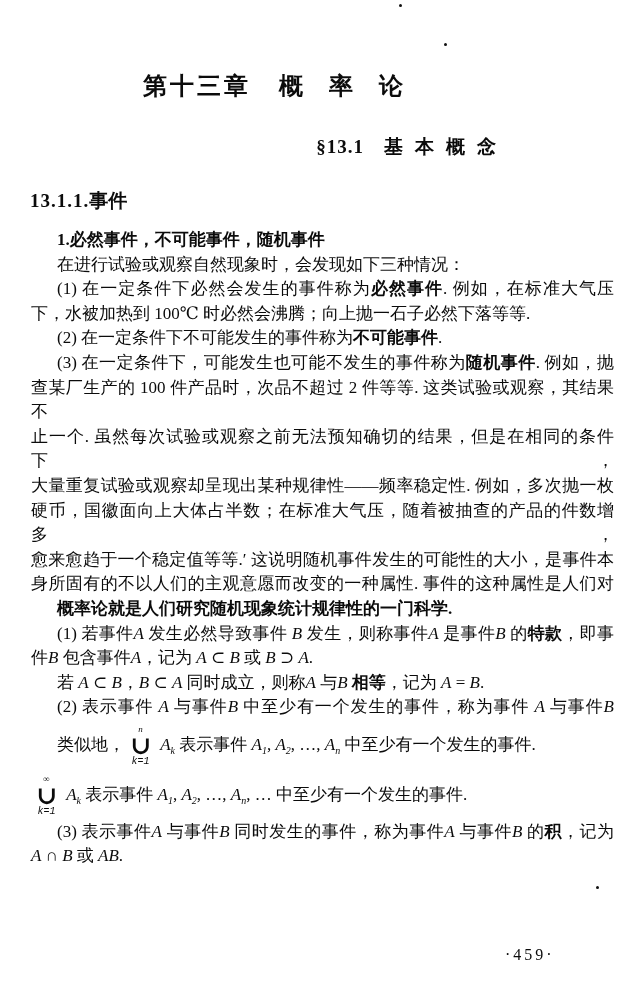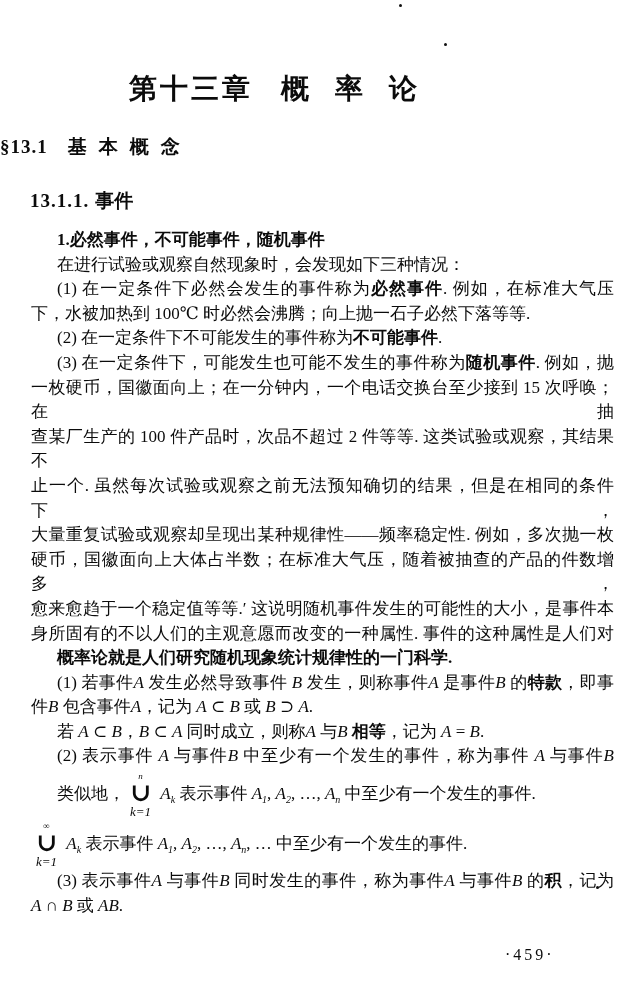--- a/index.html
+++ b/index.html
@@ -4,43 +4,43 @@
 <style>
   html,body{margin:0;padding:0;}
   body{
     width:640px;height:988px;background:#ffffff;color:#0b0b0b;
     font-family:"Liberation Serif","DejaVu Serif",serif;
     position:relative;overflow:hidden;
   }
   .page{position:absolute;inset:0;}
   
   .chapter{position:absolute;top:70px;left:0;width:572px;text-align:center;
-    font-weight:bold;font-size:28px;white-space:nowrap;}
+    font-weight:bold;font-size:24px;white-space:nowrap;}
   .chapter .num{letter-spacing:3px;}
   .chapter .ttl{margin-left:28px;letter-spacing:26px;}
-  .section{position:absolute;top:134px;left:0;width:508px;text-align:left;
+  .section{position:absolute;top:134px;left:0;width:508px;text-align:right;
     font-weight:bold;font-size:19px;white-space:nowrap;}
   .section .num{letter-spacing:1px;}
   .section .ttl{margin-left:20px;letter-spacing:12px;}
   .subsection{position:absolute;top:188px;left:30px;font-weight:bold;font-size:19px;}
-  .subsection .num{letter-spacing:1px;margin-right:6px;}
+  .subsection .num{letter-spacing:1px;}
   
   .body{position:absolute;top:228px;left:31px;width:583px;
     font-size:17px;line-height:24.6px;}
   .line{min-height:24.6px;white-space:nowrap;}
   .line.ind{padding-left:26px;}
   .line.just{white-space:normal;text-align:justify;text-align-last:justify;text-justify:inter-character;}
   .line .b{font-weight:bold;}
   .line .mi{font-style:italic;font-family:"Liberation Serif",serif;}
   .line sub{font-size:10px;font-style:italic;line-height:0;}
   .formula{height:50px;line-height:50px;}
   .stack{display:inline-block;vertical-align:middle;text-align:center;line-height:1;margin:0 5px;}
   .stack .top{display:block;font-size:9px;font-style:italic;line-height:1;}
   .stack .op{display:block;font-size:25px;font-weight:bold;line-height:.95;}
-  .stack .bot{display:block;font-size:13px;font-style:italic;line-height:1;}
+  .stack .bot{display:block;font-size:10px;font-style:italic;line-height:1;font-family:Liberation Mono, monospace;}
   
   .pagenum{position:absolute;top:946px;left:505px;font-size:16px;letter-spacing:3px;}
   
   .speck{position:absolute;background:#111;border-radius:50%;}
   .s1{left:399px;top:4px;width:3px;height:3px;}
   .s2{left:444px;top:43px;width:3px;height:3px;}
   .s3{left:596px;top:886px;width:3px;height:3px;}
 </style>
 </head>
 <body>
@@ -59,21 +59,20 @@
     <span class="num">13.1.1.</span><span class="ttl">事件</span>
   </div>
 
   <div class="body">
       <div class="line ind"><span class="b">1.必然事件，不可能事件，随机事件</span></div>
       <div class="line ind"><span>在进行试验或观察自然现象时，会发现如下三种情况：</span></div>
       <div class="line ind just"><span>(1) 在一定条件下必然会发生的事件称为</span><span class="b">必然事件</span><span>. 例如，在标准大气压</span></div>
       <div class="line"><span>下，水被加热到 100℃ 时必然会沸腾；向上抛一石子必然下落等等.</span></div>
       <div class="line ind"><span>(2) 在一定条件下不可能发生的事件称为</span><span class="b">不可能事件</span><span>.</span></div>
       <div class="line ind just"><span>(3) 在一定条件下，可能发生也可能不发生的事件称为</span><span class="b">随机事件</span><span>. 例如，抛</span></div>
-      <div class="line just"><span>一枚硬币，国徽面向上；在一分钟内，一个电话交换台至少接到 15 次呼唤；在抽</span></div>
       <div class="line just"><span>查某厂生产的 100 件产品时，次品不超过 2 件等等. 这类试验或观察，其结果不</span></div>
       <div class="line just"><span>止一个. 虽然每次试验或观察之前无法预知确切的结果，但是在相同的条件下，</span></div>
       <div class="line just"><span>大量重复试验或观察却呈现出某种规律性——频率稳定性. 例如，多次抛一枚</span></div>
       <div class="line just"><span>硬币，国徽面向上大体占半数；在标准大气压，随着被抽查的产品的件数增多，</span></div>
       <div class="line just"><span>愈来愈趋于一个稳定值等等.′ 这说明随机事件发生的可能性的大小，是事件本</span></div>
       <div class="line just"><span>身所固有的不以人们的主观意愿而改变的一种属性. 事件的这种属性是人们对</span></div>
       <div class="line ind"><span class="b">概率论就是人们研究随机现象统计规律性的一门科学.</span></div>
       <div class="line ind just"><span>(1) 若事件</span><span class="mi">A</span><span> 发生必然导致事件 </span><span class="mi">B</span><span> 发生，则称事件</span><span class="mi">A</span><span> 是事件</span><span class="mi">B</span><span> 的</span><span class="b">特款</span><span>，即事</span></div>
       <div class="line"><span>件</span><span class="mi">B</span><span> 包含事件</span><span class="mi">A</span><span>，记为 </span><span class="mi">A</span><span> ⊂ </span><span class="mi">B</span><span> 或 </span><span class="mi">B</span><span> ⊃ </span><span class="mi">A</span><span>.</span></div>
       <div class="line ind"><span>若 </span><span class="mi">A</span><span> ⊂ </span><span class="mi">B</span><span>，</span><span class="mi">B</span><span> ⊂ </span><span class="mi">A</span><span> 同时成立，则称</span><span class="mi">A</span><span> 与</span><span class="mi">B</span><span> </span><span class="b">相等</span><span>，记为 </span><span class="mi">A</span><span> = </span><span class="mi">B</span><span>.</span></div>

